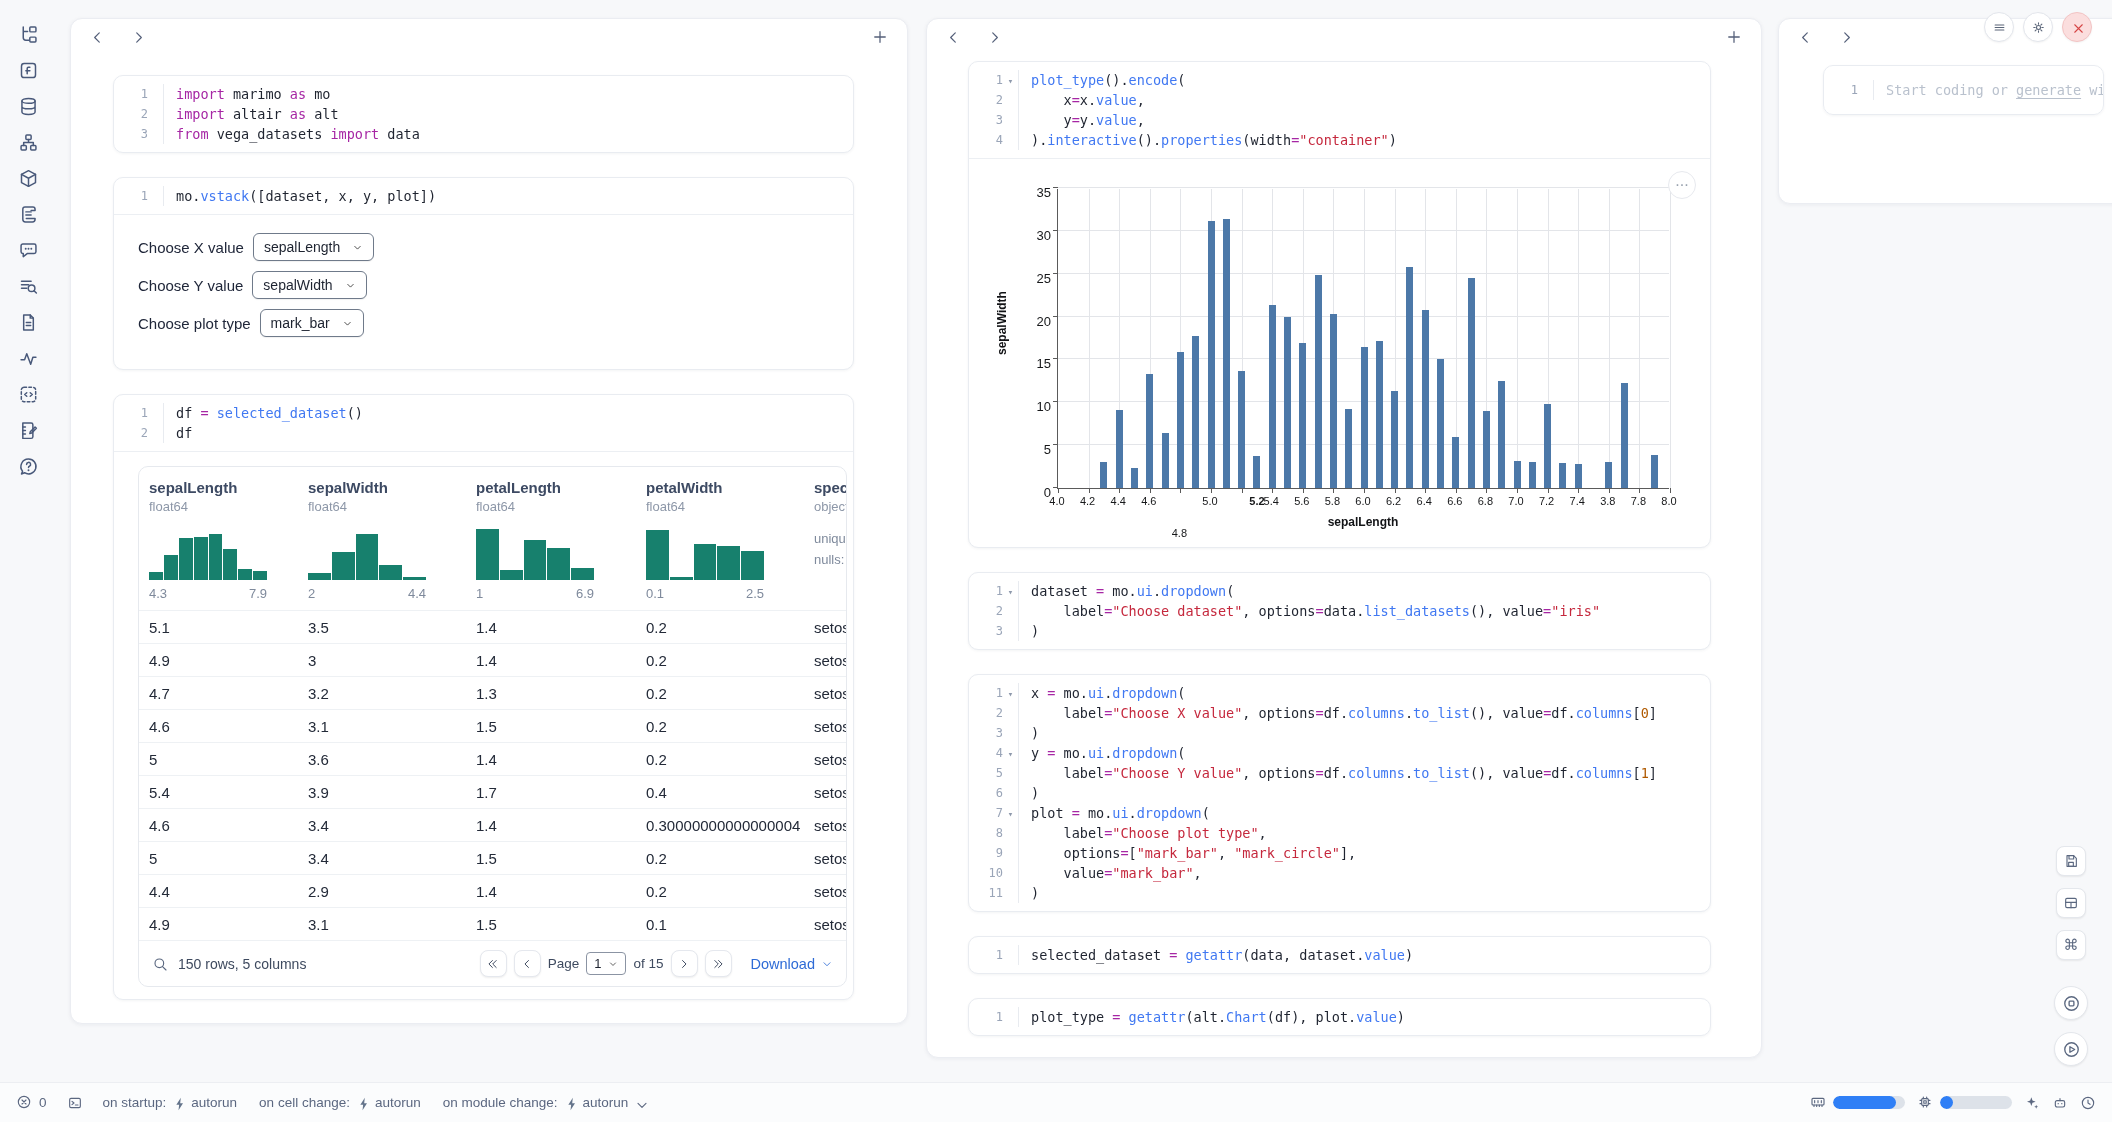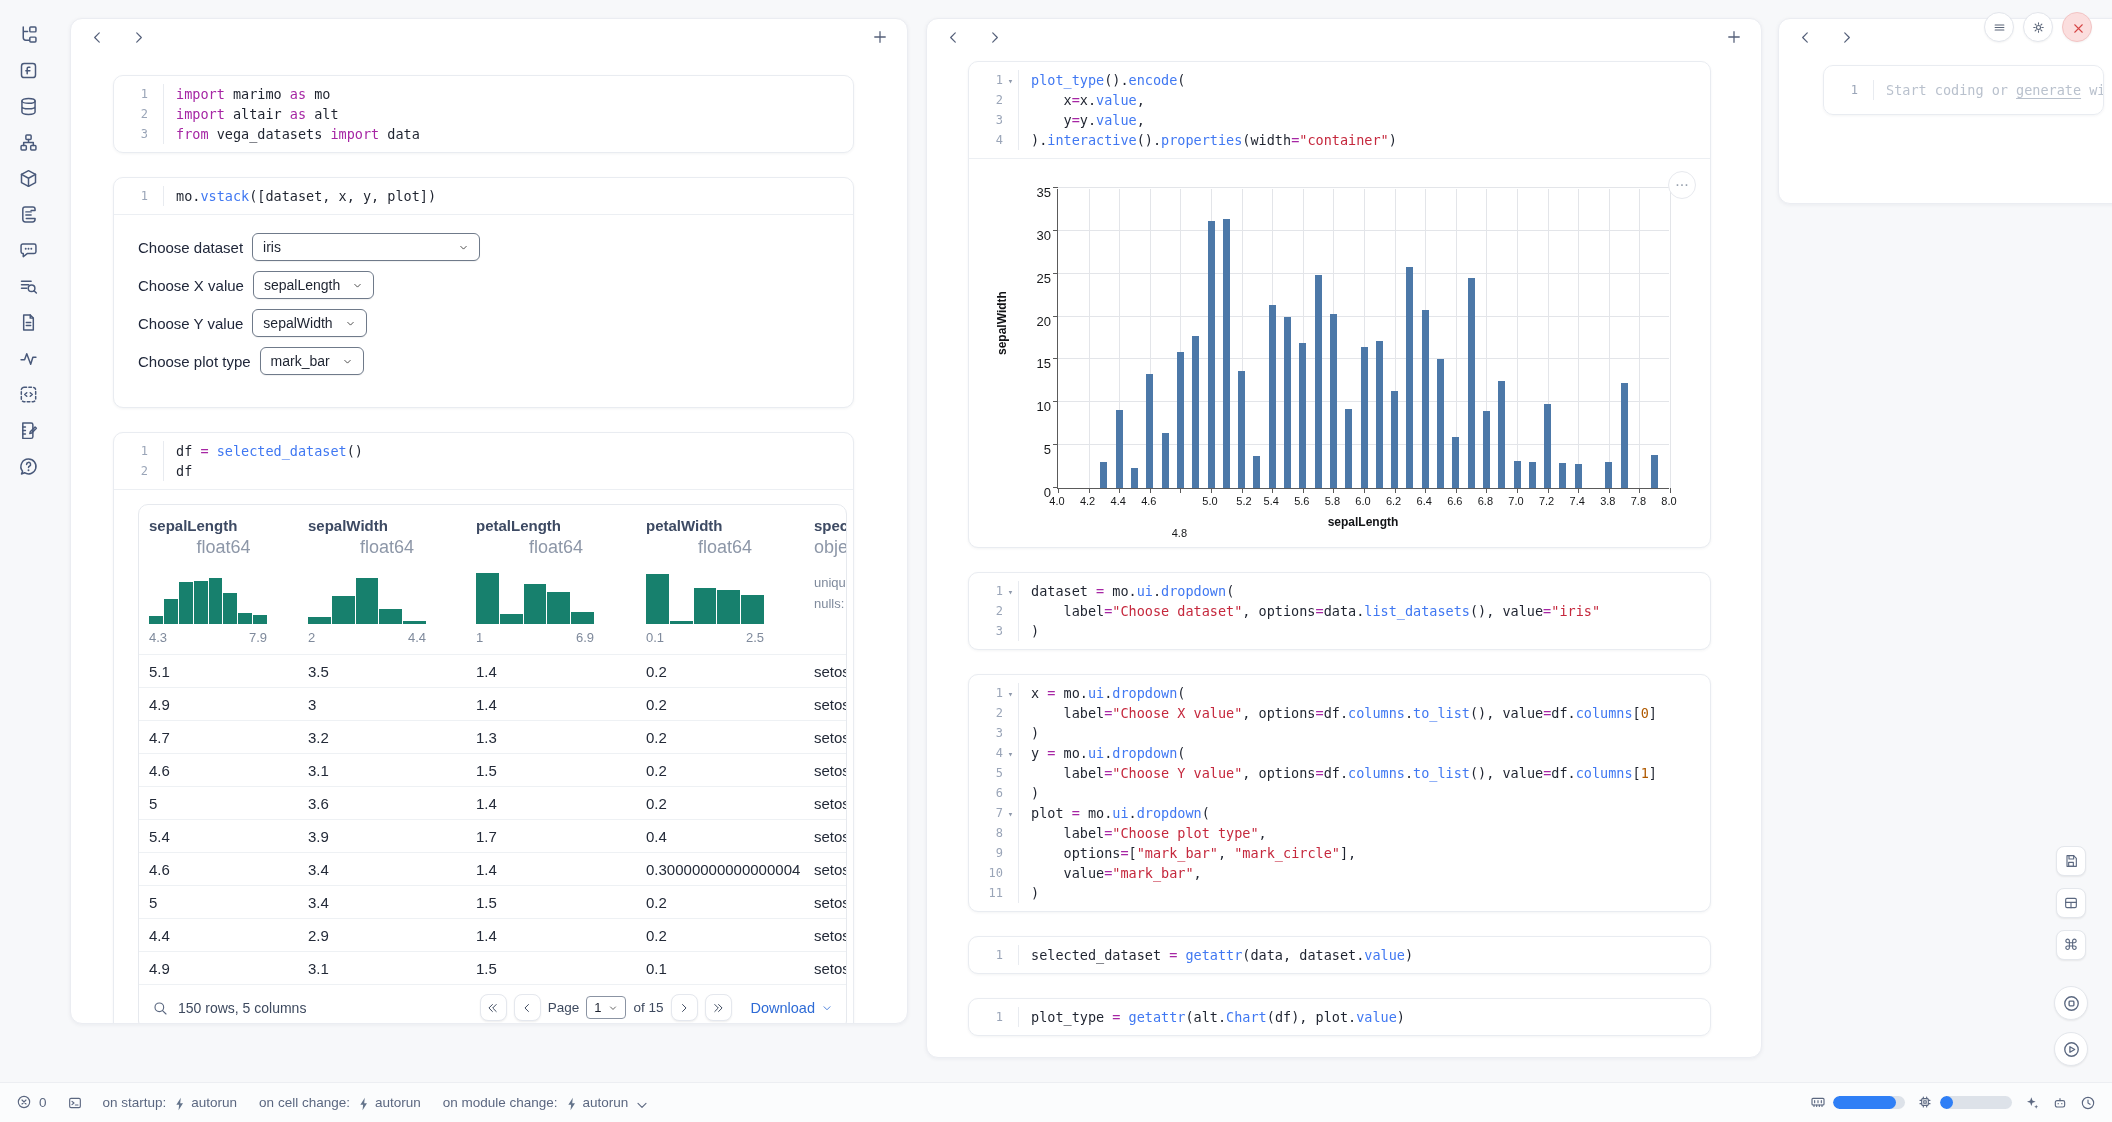--- a/index.html
+++ b/index.html
@@ -48,21 +48,21 @@
     background:#fff;height:28px;padding:0 10px;font-size:14px;color:#1d2330;cursor:pointer;
     box-shadow:0 1px 1px rgba(0,0,0,.06);}
   .msel.wide{width:228px;justify-content:space-between;}
   .msel .chev{width:11px;height:11px;color:#222;flex:none;}
 
   
   .df{margin:14px 6px 12px 24px;border:1px solid #e6e9ee;border-radius:10px;overflow:hidden;}
   .df-head{display:flex;padding-top:12px;}
   .df-col{flex:none;padding-left:10px;overflow:hidden;}
   .df-col-name{font-weight:700;font-size:15px;color:#3d4a63;white-space:nowrap;cursor:pointer;}
-  .df-dtype{font-size:18px;color:#8d97a8;margin-top:3px;white-space:nowrap;text-align:center;}
+  .df-dtype{font-size:13px;color:#8d97a8;margin-top:3px;white-space:nowrap;}
   .hist{margin-top:11px;height:55px;display:flex;align-items:flex-end;gap:1px;width:118px;}
   .hist i{flex:1;background:#17806d;display:block;}
   .hist-range{width:118px;display:flex;justify-content:space-between;font-size:13px;color:#7f8a9c;margin:6px 0 9px;}
   .col-stats{margin-top:14px;font-size:13px;color:#7f8a9c;line-height:21px;white-space:nowrap;}
   .df-row{display:flex;border-top:1px solid #eef1f4;height:33px;align-items:center;font-size:15px;color:#232a38;}
   .df-cell{flex:none;padding-left:10px;overflow:hidden;white-space:nowrap;}
   .df-foot{border-top:1px solid #eef1f4;height:46px;display:flex;align-items:center;padding:0 13px;gap:10px;
     font-size:14px;color:#3e4a5f;}
   .search-ico{width:16px;height:16px;color:#5b6880;cursor:pointer;}
   .foot-right{margin-left:auto;display:flex;align-items:center;gap:7px;}
@@ -262,31 +262,20 @@
     <div class="cell">
       <div class="code">
           <div class="code-line">
             <span class="ln">1</span>
             <span class="fold"></span>
             <span class="ct"><span class="tok-pl">mo.</span><span class="tok-fn">vstack</span><span class="tok-pl">([dataset, x, y, plot])</span></span>
           </div>
         </div>
       <div class="out">
         <div class="form">
-            <div class="form-row">
-              <span>Choose dataset</span>
-              <span class="msel wide">
-                <span>iris</span>
-                <span class="chev">
-                  <svg viewBox="0 0 24 24">
-                    <path d="M6 9.5l6 6 6-6"></path>
-                  </svg>
-                </span>
-              </span>
-            </div>
             <div class="form-row">
               <span>Choose X value</span>
               <span class="msel">
                 <span>sepalLength</span>
                 <span class="chev">
                   <svg viewBox="0 0 24 24">
                     <path d="M6 9.5l6 6 6-6"></path>
                   </svg>
                 </span>
               </span>
@@ -675,21 +664,21 @@
                 <div class="bar" style="left: 562.6px; height: 104.571px; background: rgb(76, 120, 168);"></div>
                 <div class="bar" style="left: 593.2px; height: 32.5714px; background: rgb(76, 120, 168);"></div>
               </div>
               <div class="xlabs">
                 <span style="left: 0px;">4.0</span>
                 <span style="left: 30.6px;">4.2</span>
                 <span style="left: 61.2px;">4.4</span>
                 <span style="left: 91.8px;">4.6</span>
                 <span style="left: 122.4px; margin-top: 32px;">4.8</span>
                 <span style="left: 153px;">5.0</span>
-                <span style="left: 187px;">5.2</span>
+                <span style="left: 200px; font-weight: bold;">5.2</span>
                 <span style="left: 214.2px;">5.4</span>
                 <span style="left: 244.8px;">5.6</span>
                 <span style="left: 275.4px;">5.8</span>
                 <span style="left: 306px;">6.0</span>
                 <span style="left: 336.6px;">6.2</span>
                 <span style="left: 367.2px;">6.4</span>
                 <span style="left: 397.8px;">6.6</span>
                 <span style="left: 428.4px;">6.8</span>
                 <span style="left: 459px;">7.0</span>
                 <span style="left: 489.6px;">7.2</span>

